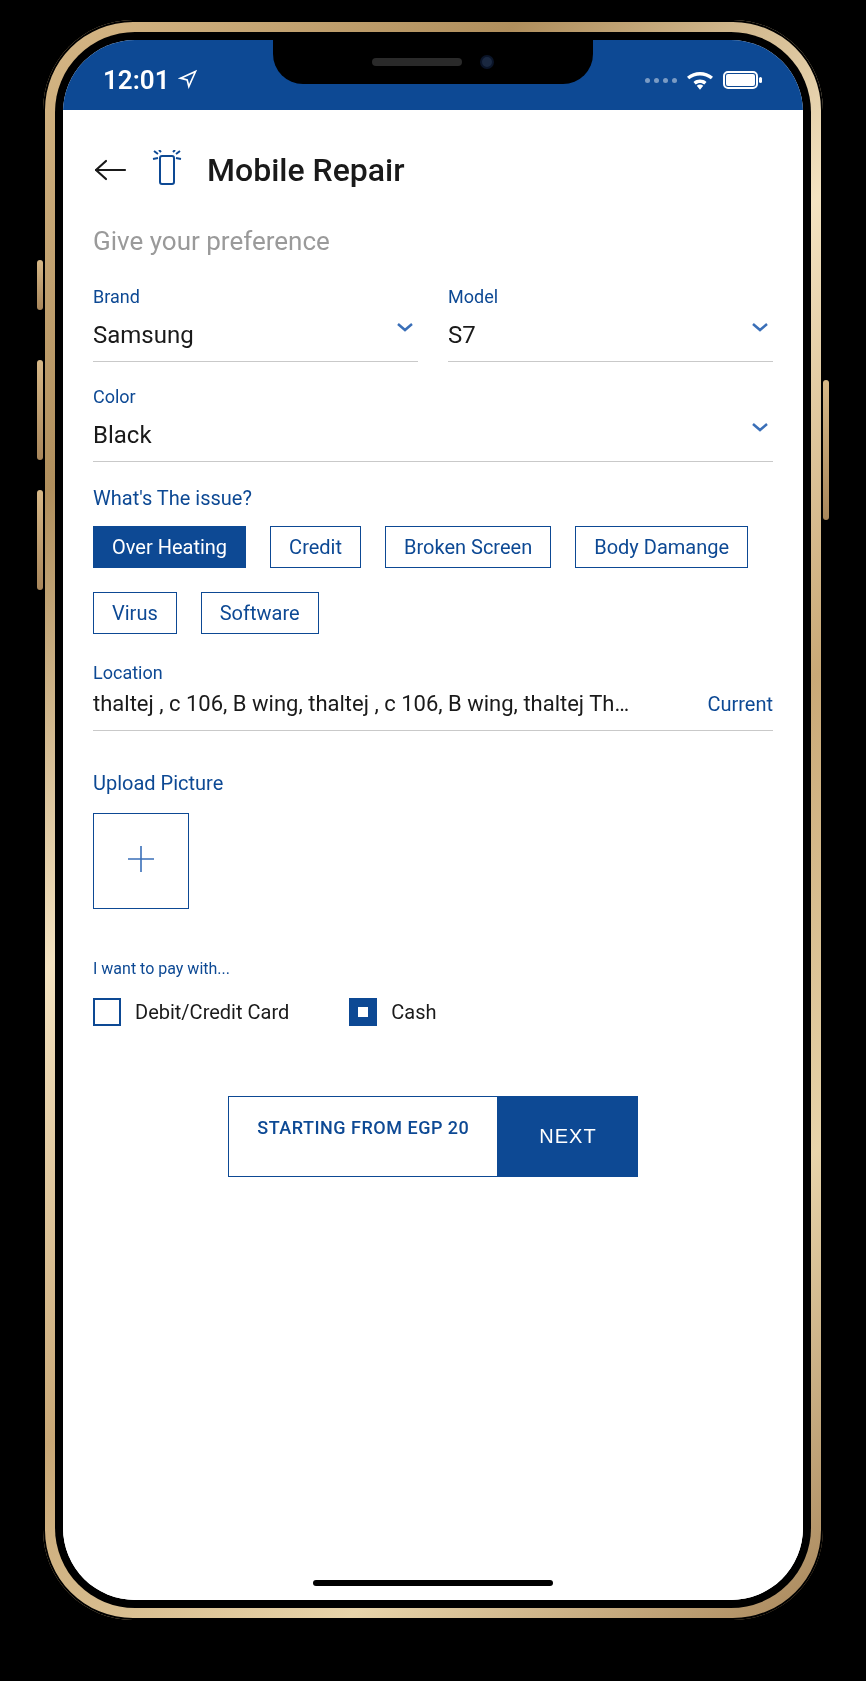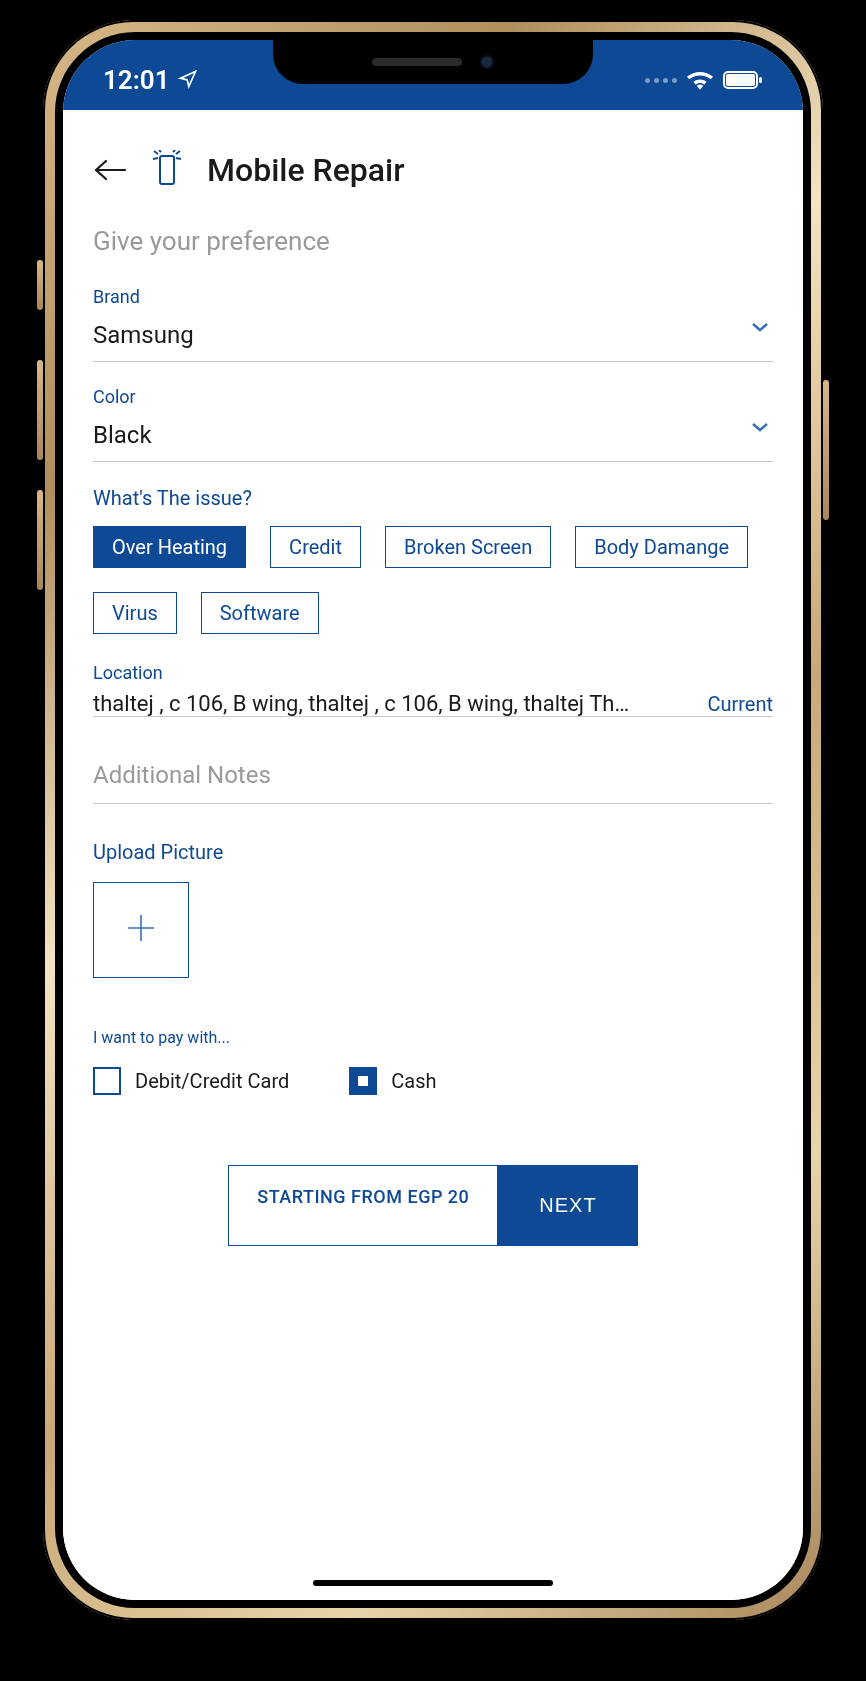--- a/index.html
+++ b/index.html
@@ -116,21 +116,21 @@
   .chip{
     border:1.5px solid #0d4994;
     color:#0d4994;
     padding:8px 18px;
     font-size:20px;
     background:#fff;
     cursor:pointer;
   }
   .chip.selected{background:#0d4994;color:#fff;}
 
-  .loc-field{border-bottom:1px solid #c9c9c9;margin-bottom:40px;}
+  .loc-field{border-bottom:1px solid #c9c9c9;padding-bottom:14px;margin-bottom:40px;}
   .loc-row{display:flex;align-items:center;gap:6px;}
   .loc-text{font-size:22px;color:#1a1a1a;white-space:nowrap;overflow:hidden;text-overflow:ellipsis;flex:1;}
   .current-link{font-size:20px;color:#0d4994;white-space:nowrap;}
 
   .notes-field{border-bottom:1px solid #c9c9c9;padding:4px 0 14px 0;margin-bottom:36px;}
   .notes-placeholder{font-size:24px;color:#9a9a9a;}
 
   .upload-label{font-size:20px;color:#0d4994;margin-bottom:18px;}
   .upload-box{
     width:96px;height:96px;border:1.5px solid #0d4994;
@@ -236,20 +236,31 @@
             <span class="label">Brand</span>
             <div class="select">
               <span>Samsung</span>
               <span class="chev">
                   <svg width="18" height="12" viewBox="0 0 18 12" fill="none" stroke="#3a6fb8" stroke-width="2.5">
                     <path d="M2 3l7 6 7-6"></path>
                   </svg>
                 </span>
             </div>
           </div>
+          <div class="field">
+            <span class="label">Model</span>
+            <div class="select">
+              <span>S7</span>
+              <span class="chev">
+                  <svg width="18" height="12" viewBox="0 0 18 12" fill="none" stroke="#3a6fb8" stroke-width="2.5">
+                    <path d="M2 3l7 6 7-6"></path>
+                  </svg>
+                </span>
+            </div>
+          </div>
         </div>
 
         <div class="field-full">
           <span class="label">Color</span>
           <div class="select">
             <span>Black</span>
             <span class="chev">
                 <svg width="18" height="12" viewBox="0 0 18 12" fill="none" stroke="#3a6fb8" stroke-width="2.5">
                   <path d="M2 3l7 6 7-6"></path>
                 </svg>
@@ -268,23 +279,20 @@
           </div>
 
         <div class="loc-field">
           <span class="label">Location</span>
           <div class="loc-row" style="margin-top:8px;">
             <span class="loc-text">thaltej , c 106, B wing, thaltej , c 106, B wing, thaltej  Th…</span>
             <span class="current-link">Current</span>
           </div>
         </div>
 
-        <div class="notes-field">
-          <span class="notes-placeholder">Additional Notes</span>
-        </div>
 
         <div class="upload-label">Upload Picture</div>
         <div class="upload-box">
           <span class="plus">
             <svg width="34" height="34" viewBox="0 0 34 34" fill="none" stroke="#3a6fb8" stroke-width="1.6">
                 <path d="M17 4v26M4 17h26"></path>
               </svg>
           </span>
         </div>
 

